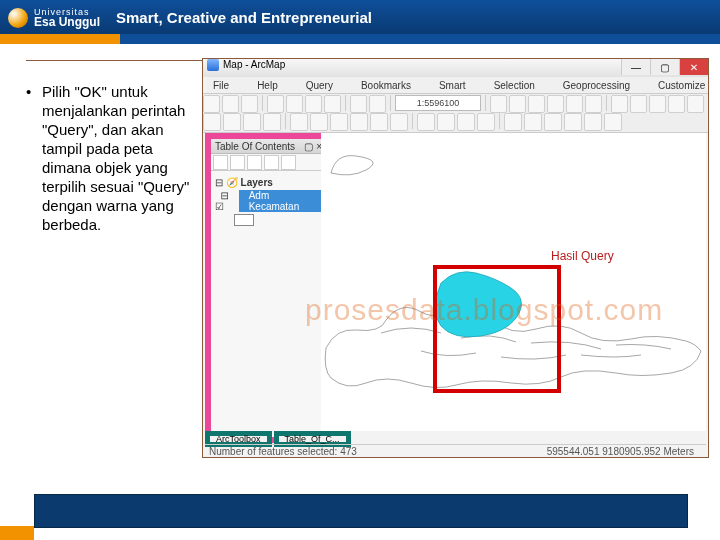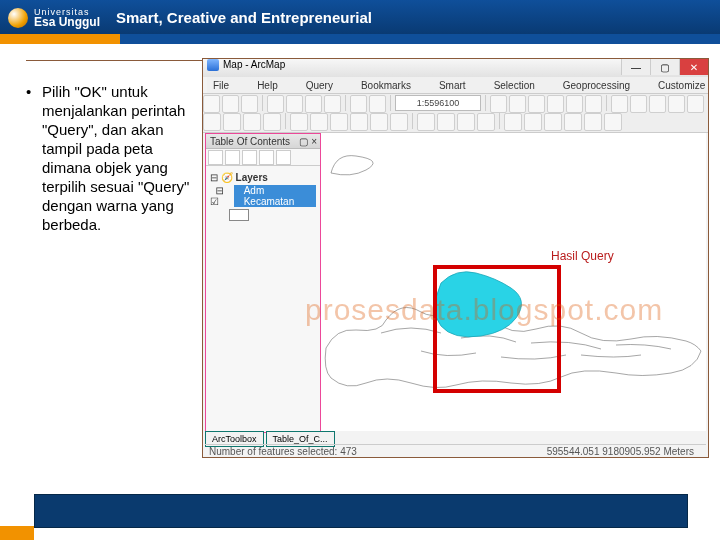--- a/index.html
+++ b/index.html
@@ -27,34 +27,34 @@
 .winctl{position:absolute;right:0;top:0;display:flex}
 .winctl div{width:28px;height:16px;font-size:10px;display:flex;align-items:center;justify-content:center;border-left:1px solid #ccc}
 .winctl .mn{background:#eee}.winctl .mx{background:#eee}.winctl .cl{background:#d94040;color:#fff}
 .menu{position:absolute;left:4px;top:18px;right:0;height:16px;background:#f0f0f0;display:flex;align-items:center;gap:28px;padding-left:6px;font-size:10px;color:#333}
 .tools{position:absolute;left:0;top:34px;right:0;height:38px;background:#eee;border-top:1px solid #ccc;border-bottom:1px solid #ccc}
 .tools .row{position:absolute;left:0;right:4px;height:18px;display:flex;align-items:flex-start;gap:2px}
 .tools .row.r1{top:1px}.tools .row.r2{top:19px}
 .tools .btn{width:16px;height:16px;background:#f7f7f7;border:1px solid #cfcfcf;border-radius:2px}
 .tools .sep{width:1px;height:16px;background:#ccc;margin:0 2px}
 .tools .field{width:90px;height:14px;background:#fff;border:1px solid #bbb;font-size:9px;display:flex;align-items:center;justify-content:center;color:#444}
-.toc{position:absolute;left:2px;top:74px;width:114px;height:298px;background:#f7f7f7;border:1px solid #ec4899;font-size:10px}
+.toc{position:absolute;left:2px;top:74px;width:114px;height:298px;background:#f7f7f7;border:6px solid #ec4899;font-size:10px}
 .toc .head{height:14px;background:linear-gradient(#e8e8e8,#d6d6d6);border-bottom:1px solid #bbb;display:flex;align-items:center;padding-left:4px;color:#333}
 .toc .icos{height:16px;display:flex;align-items:center;gap:2px;padding-left:2px;border-bottom:1px solid #ccc}
 .toc .icos span{width:13px;height:13px;background:#fff;border:1px solid #ccc}
 .toc .tree{padding:4px;color:#333}
 .toc .lyr{display:flex;align-items:center;gap:2px;margin:2px 0}
 .toc .lyr.sel span.nm{background:#3b8dd8;color:#fff;padding:0 10px}
 .canvas{position:absolute;left:118px;top:74px;right:2px;bottom:26px;background:#fff}
 .map{position:absolute;inset:0}
 .redbox{position:absolute;left:112px;top:132px;width:120px;height:120px;border:4px solid #d40000}
 .hq{position:absolute;left:230px;top:116px;font-size:12px;color:#b91c1c}
 .wm{position:absolute;left:-16px;top:160px;right:-20px;font-size:30px;color:rgba(220,90,10,.35);letter-spacing:1px;white-space:nowrap;pointer-events:none}
 .btabs{position:absolute;left:2px;bottom:10px;height:16px;display:flex;gap:2px;font-size:9px}
-.btabs div{background:#f2f2f2;border:1px solid #0f766e;padding:0 6px;display:flex;align-items:center}
+.btabs div{background:#f2f2f2;border:5px solid #0f766e;padding:0 6px;display:flex;align-items:center}
 .status{position:absolute;left:2px;bottom:0;right:2px;height:12px;border-top:1px solid #ccc;font-size:10px;color:#555;display:flex;align-items:center;padding-left:4px;justify-content:space-between}
 .footer{position:absolute;left:0;bottom:0;width:720px;height:48px}
 .footer .bar{position:absolute;left:34px;bottom:12px;width:652px;height:32px;background:#0a3a6e;border:1px solid #062848}
 .footer .o{position:absolute;left:0;bottom:0;width:34px;height:14px;background:#f29200}
 </style>
 </head>
 <body>
 
 <div class="slide">
   <div class="hdr">

